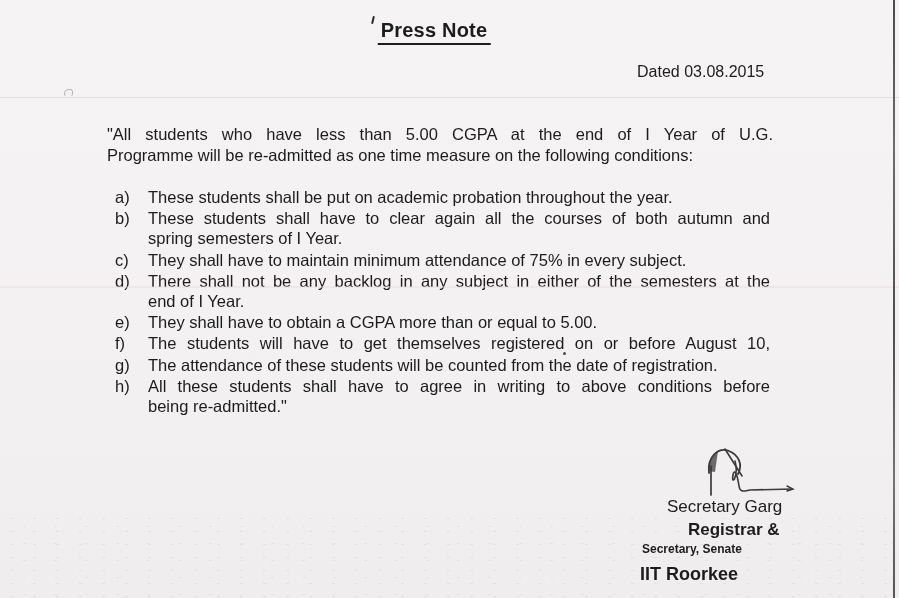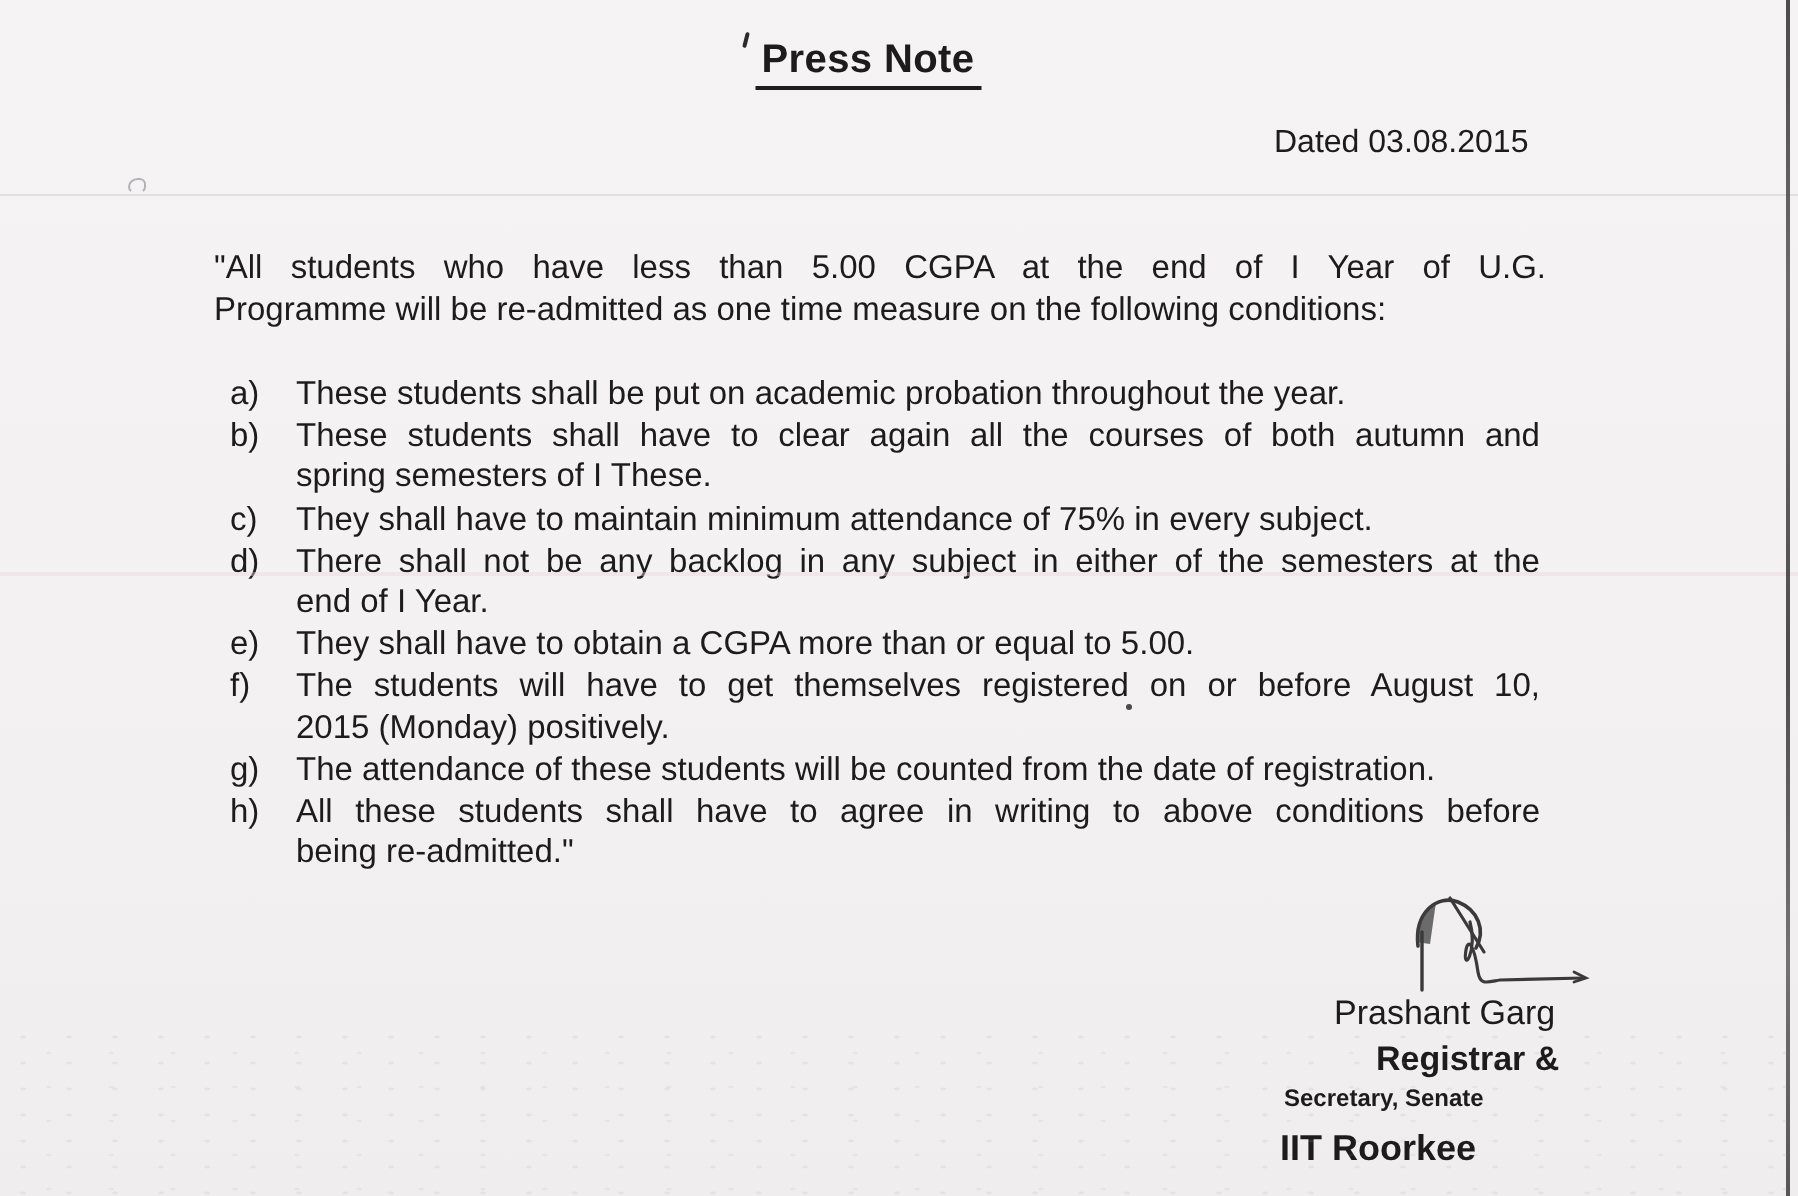--- a/index.html
+++ b/index.html
@@ -70,21 +70,21 @@
       <div class="marker">a)</div>
       <div class="itext">
         <span class="ln">These students shall be put on academic probation throughout the year.</span>
       </div>
     </div>
 
     <div class="item">
       <div class="marker">b)</div>
       <div class="itext">
         <span class="ln just">These students shall have to clear again all the courses of both autumn and</span>
-        <span class="ln">spring semesters of I These.</span>
+        <span class="ln">spring semesters of I Year.</span>
       </div>
     </div>
 
     <div class="item">
       <div class="marker">c)</div>
       <div class="itext">
         <span class="ln">They shall have to maintain minimum attendance of 75% in every subject.</span>
       </div>
     </div>
 
@@ -100,21 +100,20 @@
       <div class="marker">e)</div>
       <div class="itext">
         <span class="ln">They shall have to obtain a CGPA more than or equal to 5.00.</span>
       </div>
     </div>
 
     <div class="item">
       <div class="marker">f)</div>
       <div class="itext">
         <span class="ln just">The students will have to get themselves registered on or before August 10,</span>
-        <span class="ln">2015 (Monday) positively.</span>
       </div>
     </div>
 
     <div class="item">
       <div class="marker">g)</div>
       <div class="itext">
         <span class="ln">The attendance of these students will be counted from the date of registration.</span>
       </div>
     </div>
 
@@ -130,21 +129,21 @@
 
   <svg class="sig-img" width="105" height="58" viewBox="0 0 105 58" fill="none">
     <path d="M14,30 C12,13 24,4 34,8 C44,12 48,22 43,31" stroke="#3a3a3a" stroke-width="1.8" stroke-linecap="round"></path>
     <path d="M13,28 C13,17 18,10 23,8 L20,29 Z" fill="#3f3f3f" opacity="0.75"></path>
     <path d="M16,23 L16,52" stroke="#3a3a3a" stroke-width="1.7" stroke-linecap="round"></path>
     <path d="M30,6 L47,33" stroke="#3a3a3a" stroke-width="1.6" stroke-linecap="round"></path>
     <path d="M40,18 C44,33 36,44 38,32 C39,26 42,29 44,43 C45,50 49,48 55,47 L97,46" stroke="#3a3a3a" stroke-width="1.6" stroke-linecap="round"></path>
     <path d="M92,43 L98,46 L92,48" stroke="#3a3a3a" stroke-width="1.4" stroke-linecap="round"></path>
   </svg>
 
-  <div class="sig-name">Prashant Garg</div>
+  <div class="sig-name">Secretary Garg</div>
   <div class="sig-line1">Registrar &amp;</div>
   <div class="sig-line2">Secretary, Senate</div>
   <div class="sig-line3">IIT Roorkee</div>
 
   <div class="scan-hline-a"></div>
   <div class="scan-hline-b"></div>
   <div class="scan-edge"></div>
   <div class="scan-speck-a"></div>
   <div class="scan-tick"></div>
   <div class="scan-speck-b"></div>

